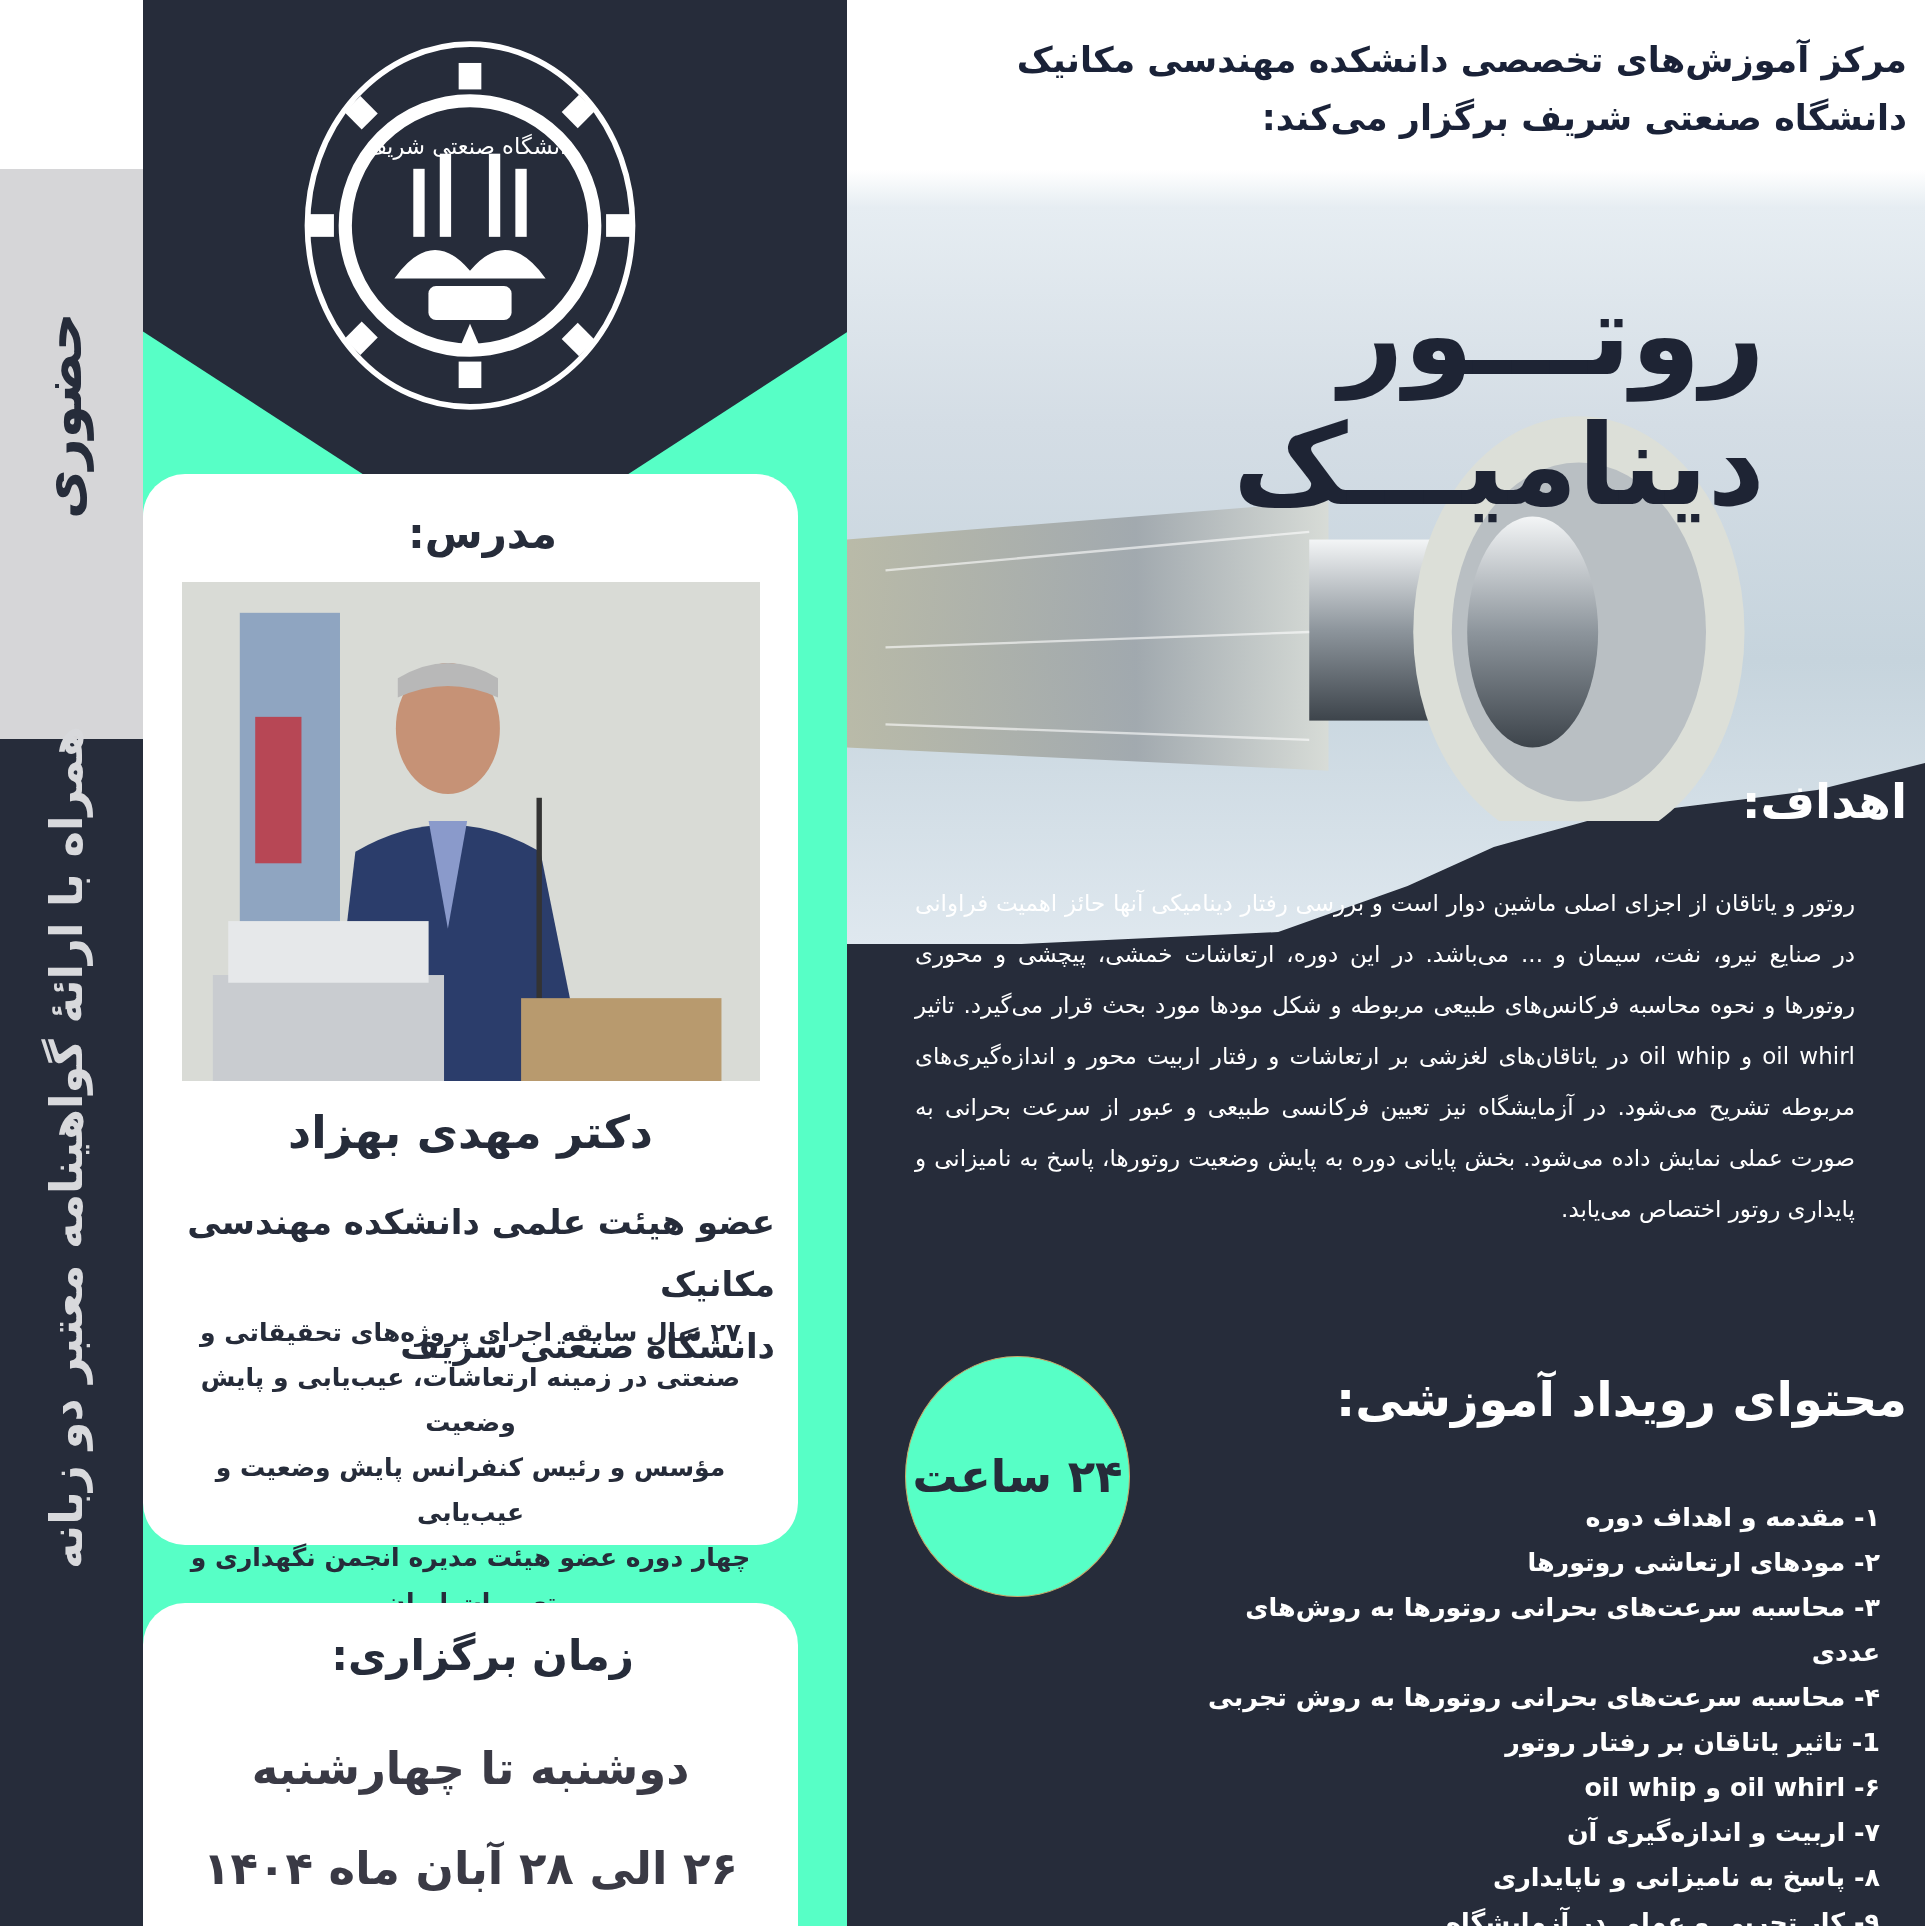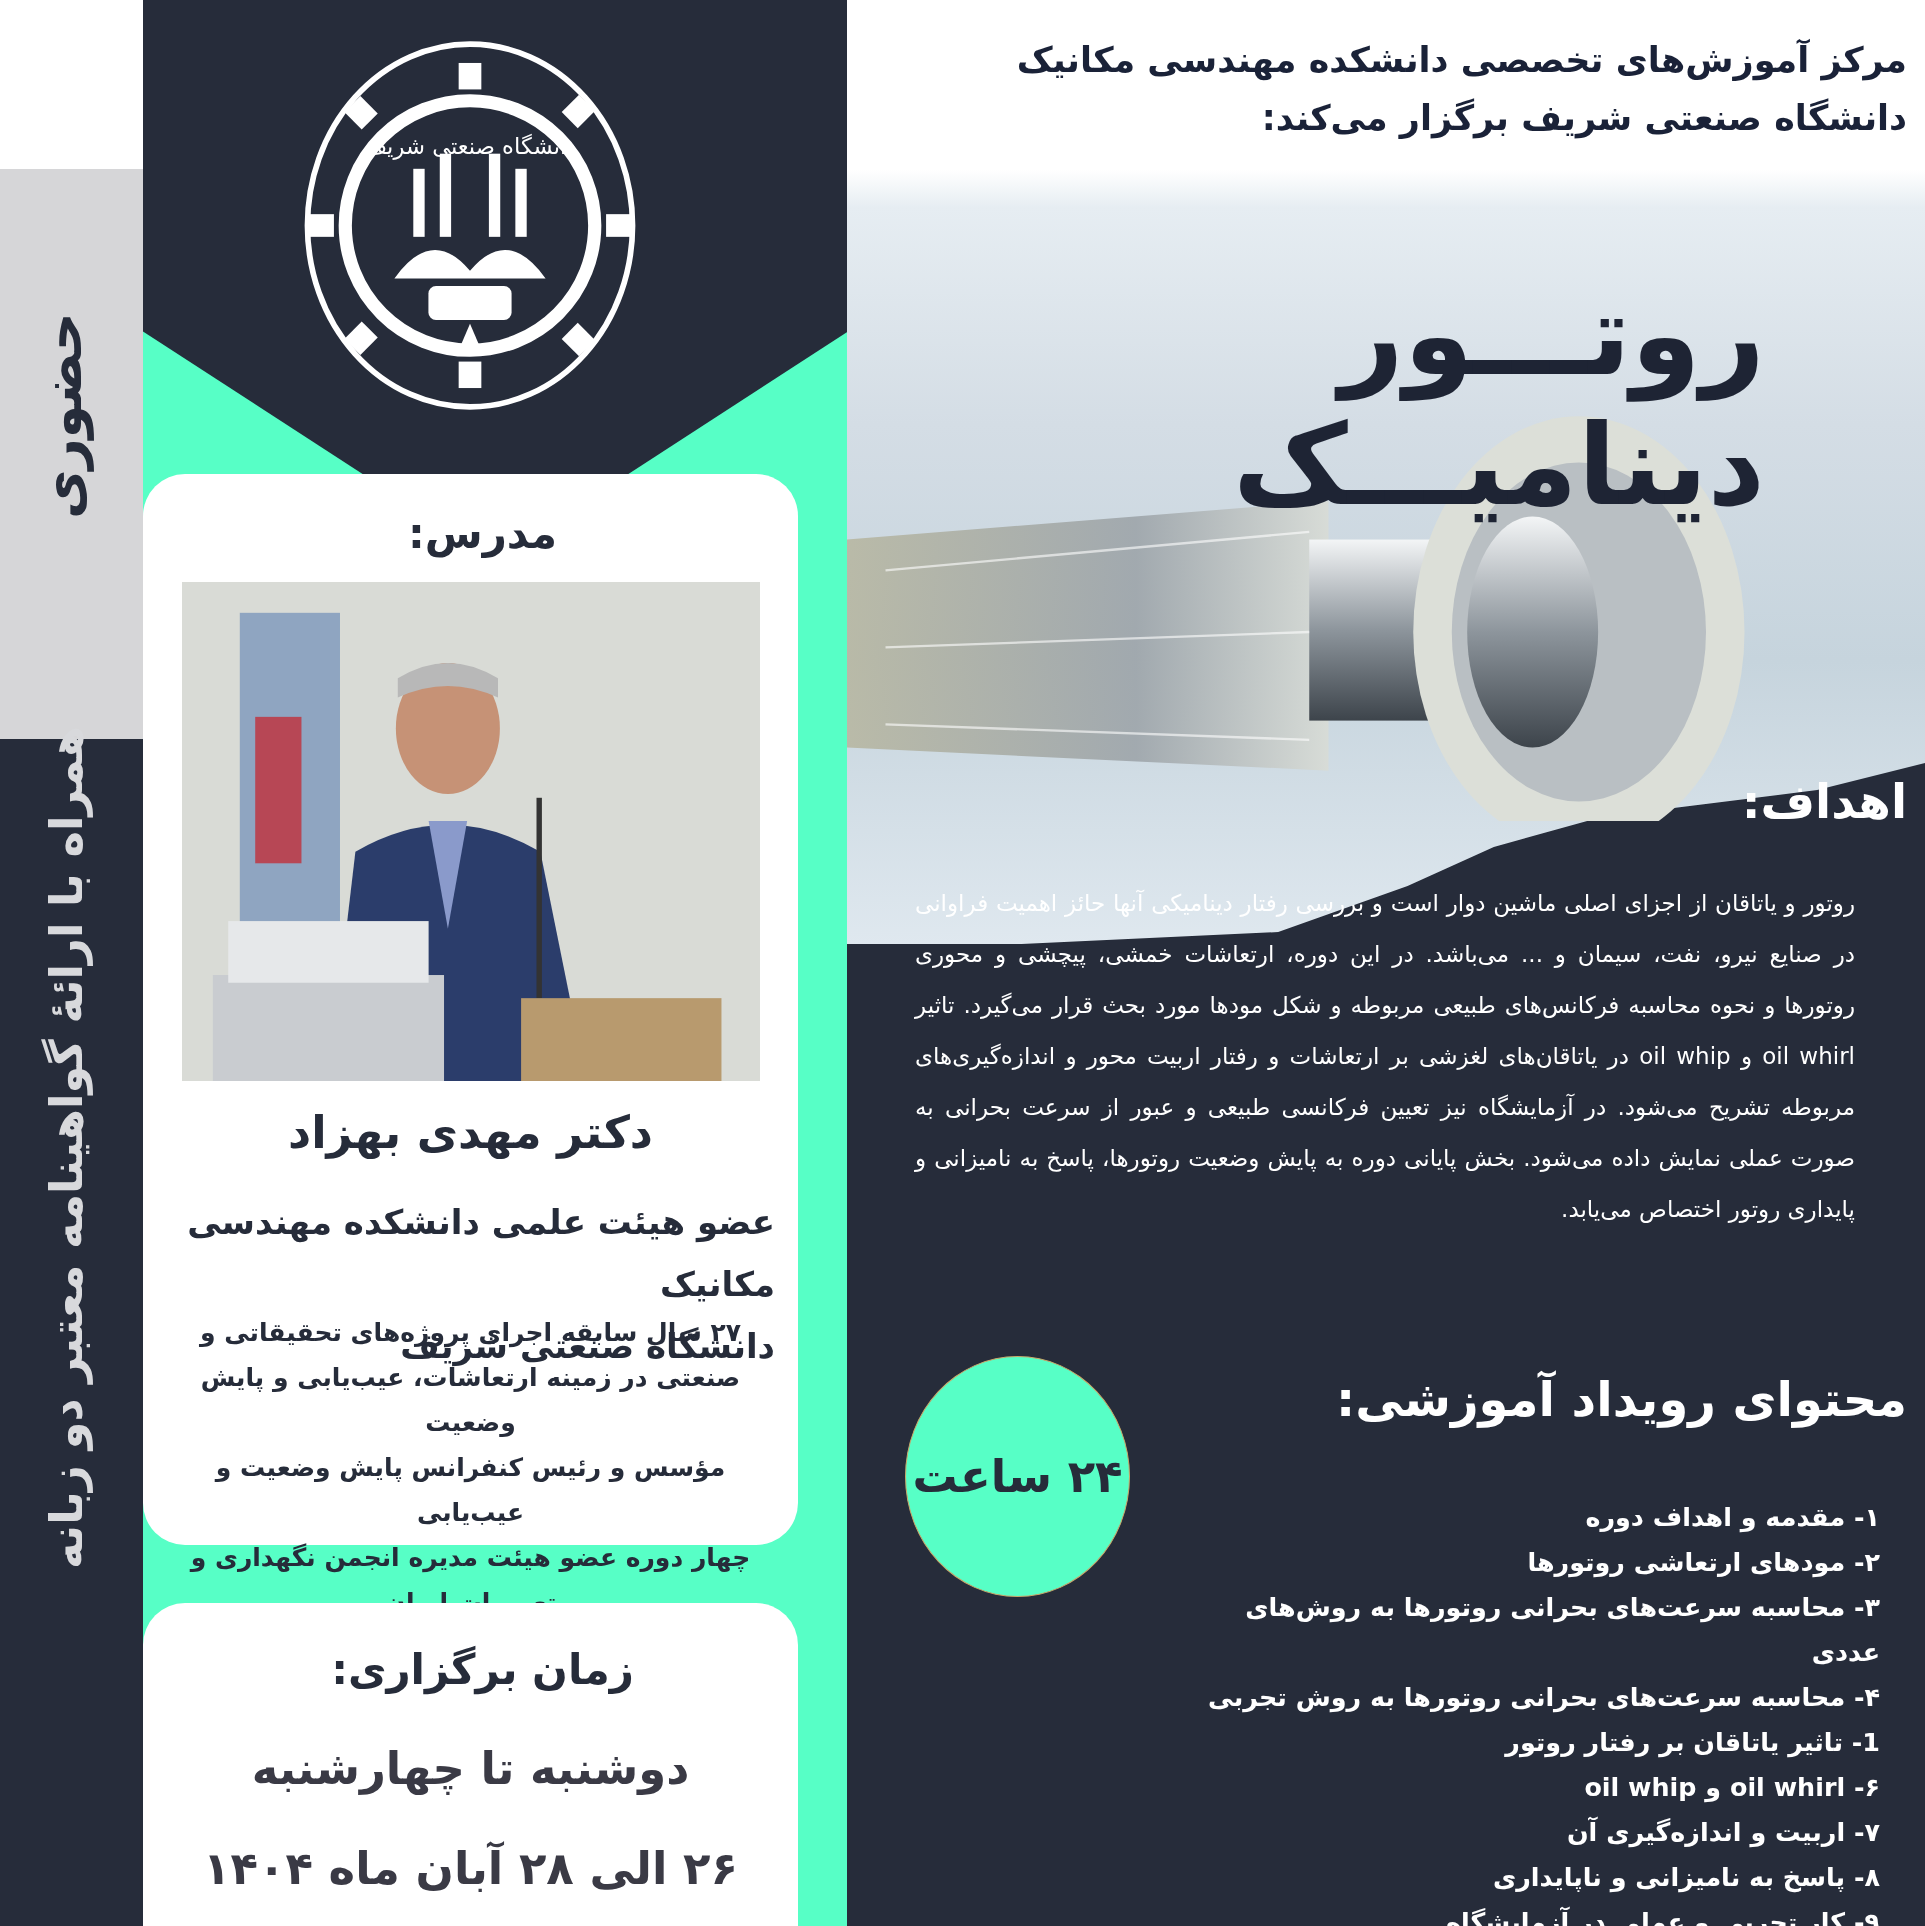--- a/index.html
+++ b/index.html
@@ -18,21 +18,21 @@
   #logo{left:281px;top:35px;width:378px;width:378px;height:381px;}
   .card{background:#ffffff;border-radius:42px;color:#262c3a;text-align:center;}
   #card-teacher{left:143px;top:474px;width:655px;height:1071px;}
   #card-time{left:143px;top:1603px;width:655px;height:389px;}
   .card-title{font-weight:bold;font-size:42px;padding-left:24px;}
   #teacher-label{top:35px;left:0;right:0;}
   #teacher-photo{left:39px;top:108px;width:578px;height:499px;background:linear-gradient(135deg,#cfd8e0 0%,#e9e7e1 30%,#b8c2cc 55%,#2f3a5a 70%,#1e2a48 100%);overflow:hidden;}
   #teacher-name{top:632px;left:0;right:0;font-size:45px;font-weight:bold;}
   #teacher-affil{top:717px;left:23px;right:23px;font-size:34px;font-weight:bold;line-height:62px;text-align:right;}
   #teacher-bio{top:836px;left:23px;right:23px;font-size:25px;font-weight:bold;line-height:45px;}
-  #time-label{top:42px;left:0;right:0;}
+  #time-label{top:28px;left:0;right:0;}
   #time-days{top:139px;left:0;right:0;font-size:45px;font-weight:bold;color:#3a3a45;}
   #time-dates{top:239px;left:0;right:0;font-size:45px;font-weight:bold;color:#3a3a45;}
   
   #rp-bg{left:847px;top:0;width:1078px;height:2319px;background:#262c3a;}
   #hero{left:847px;top:0;width:1078px;height:944px;background:linear-gradient(180deg,#ffffff 0%,#ffffff 18%,#e6edf2 22%,#d4dde5 45%,#c6d4dd 70%,#dfe8ef 100%);clip-path:polygon(0 0,100% 0,100% 763px,90% 790px,70% 817px,60% 847px,52% 886px,40% 932px,0 952px);}
   #header-text{left:905px;top:31px;width:1002px;text-align:right;color:#1a2238;font-weight:bold;font-size:35px;line-height:58px;}
   #course-title{left:925px;top:270px;width:840px;text-align:right;color:#1e2434;font-weight:bold;font-size:112px;}
   #rotor-art{left:847px;top:339px;width:963px;height:482px;}
   #goals-title{left:1233px;top:774px;width:674px;text-align:right;color:#ffffff;font-weight:bold;font-size:47px;}
   #goals-body{left:915px;top:878px;width:940px;text-align:justify;text-align-last:right;color:#ffffff;font-size:23px;line-height:51px;}

